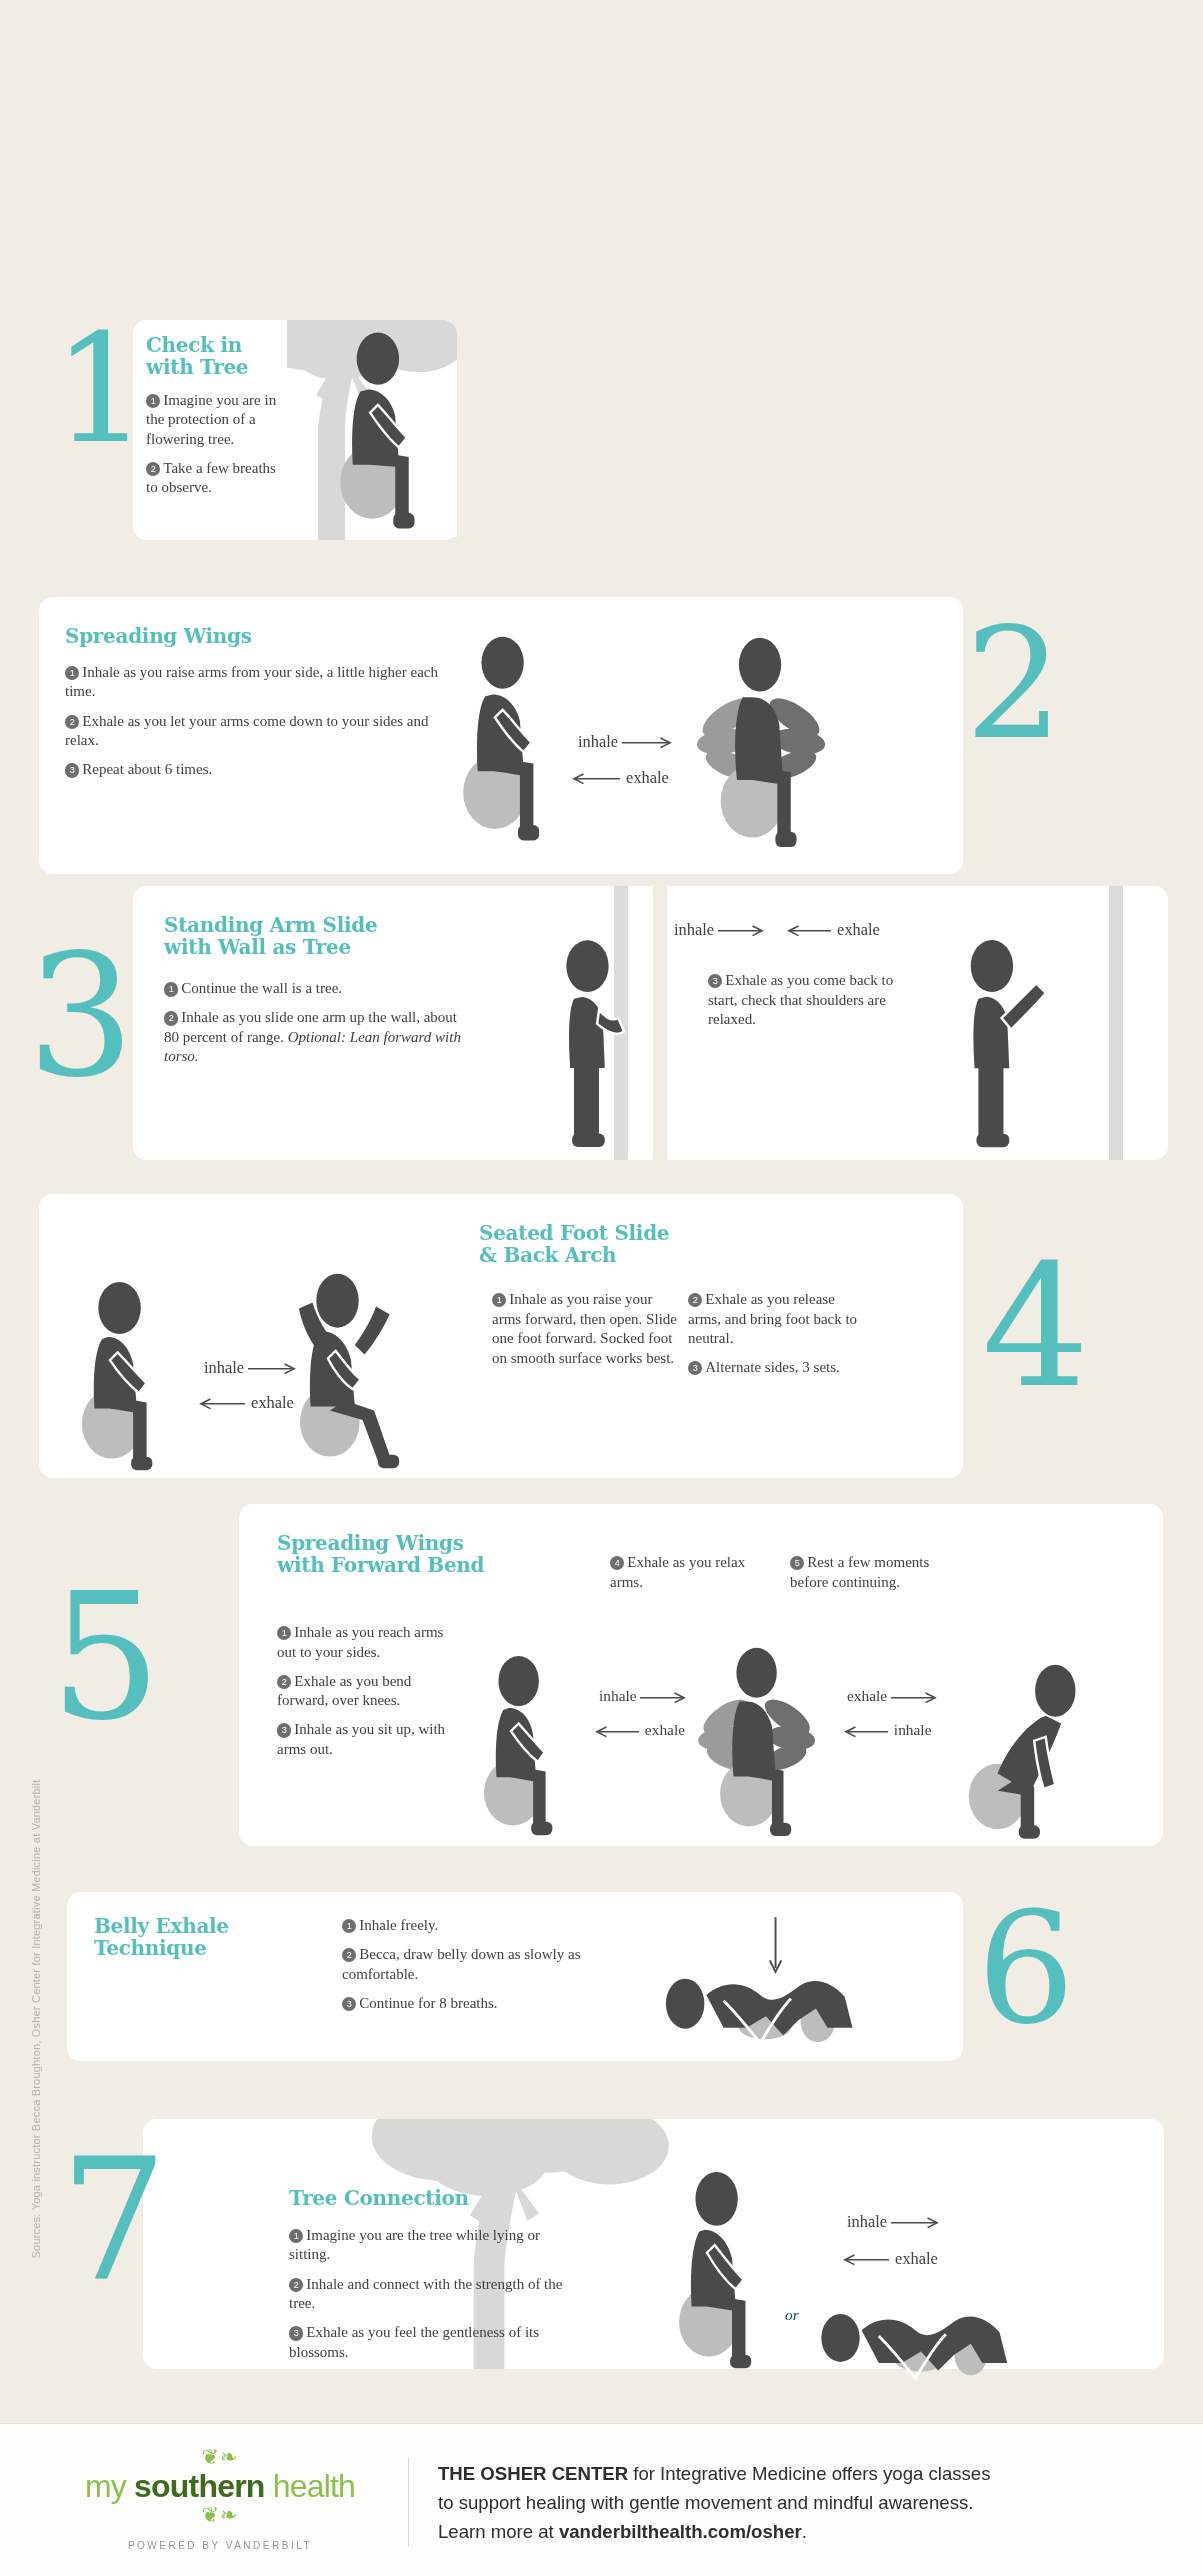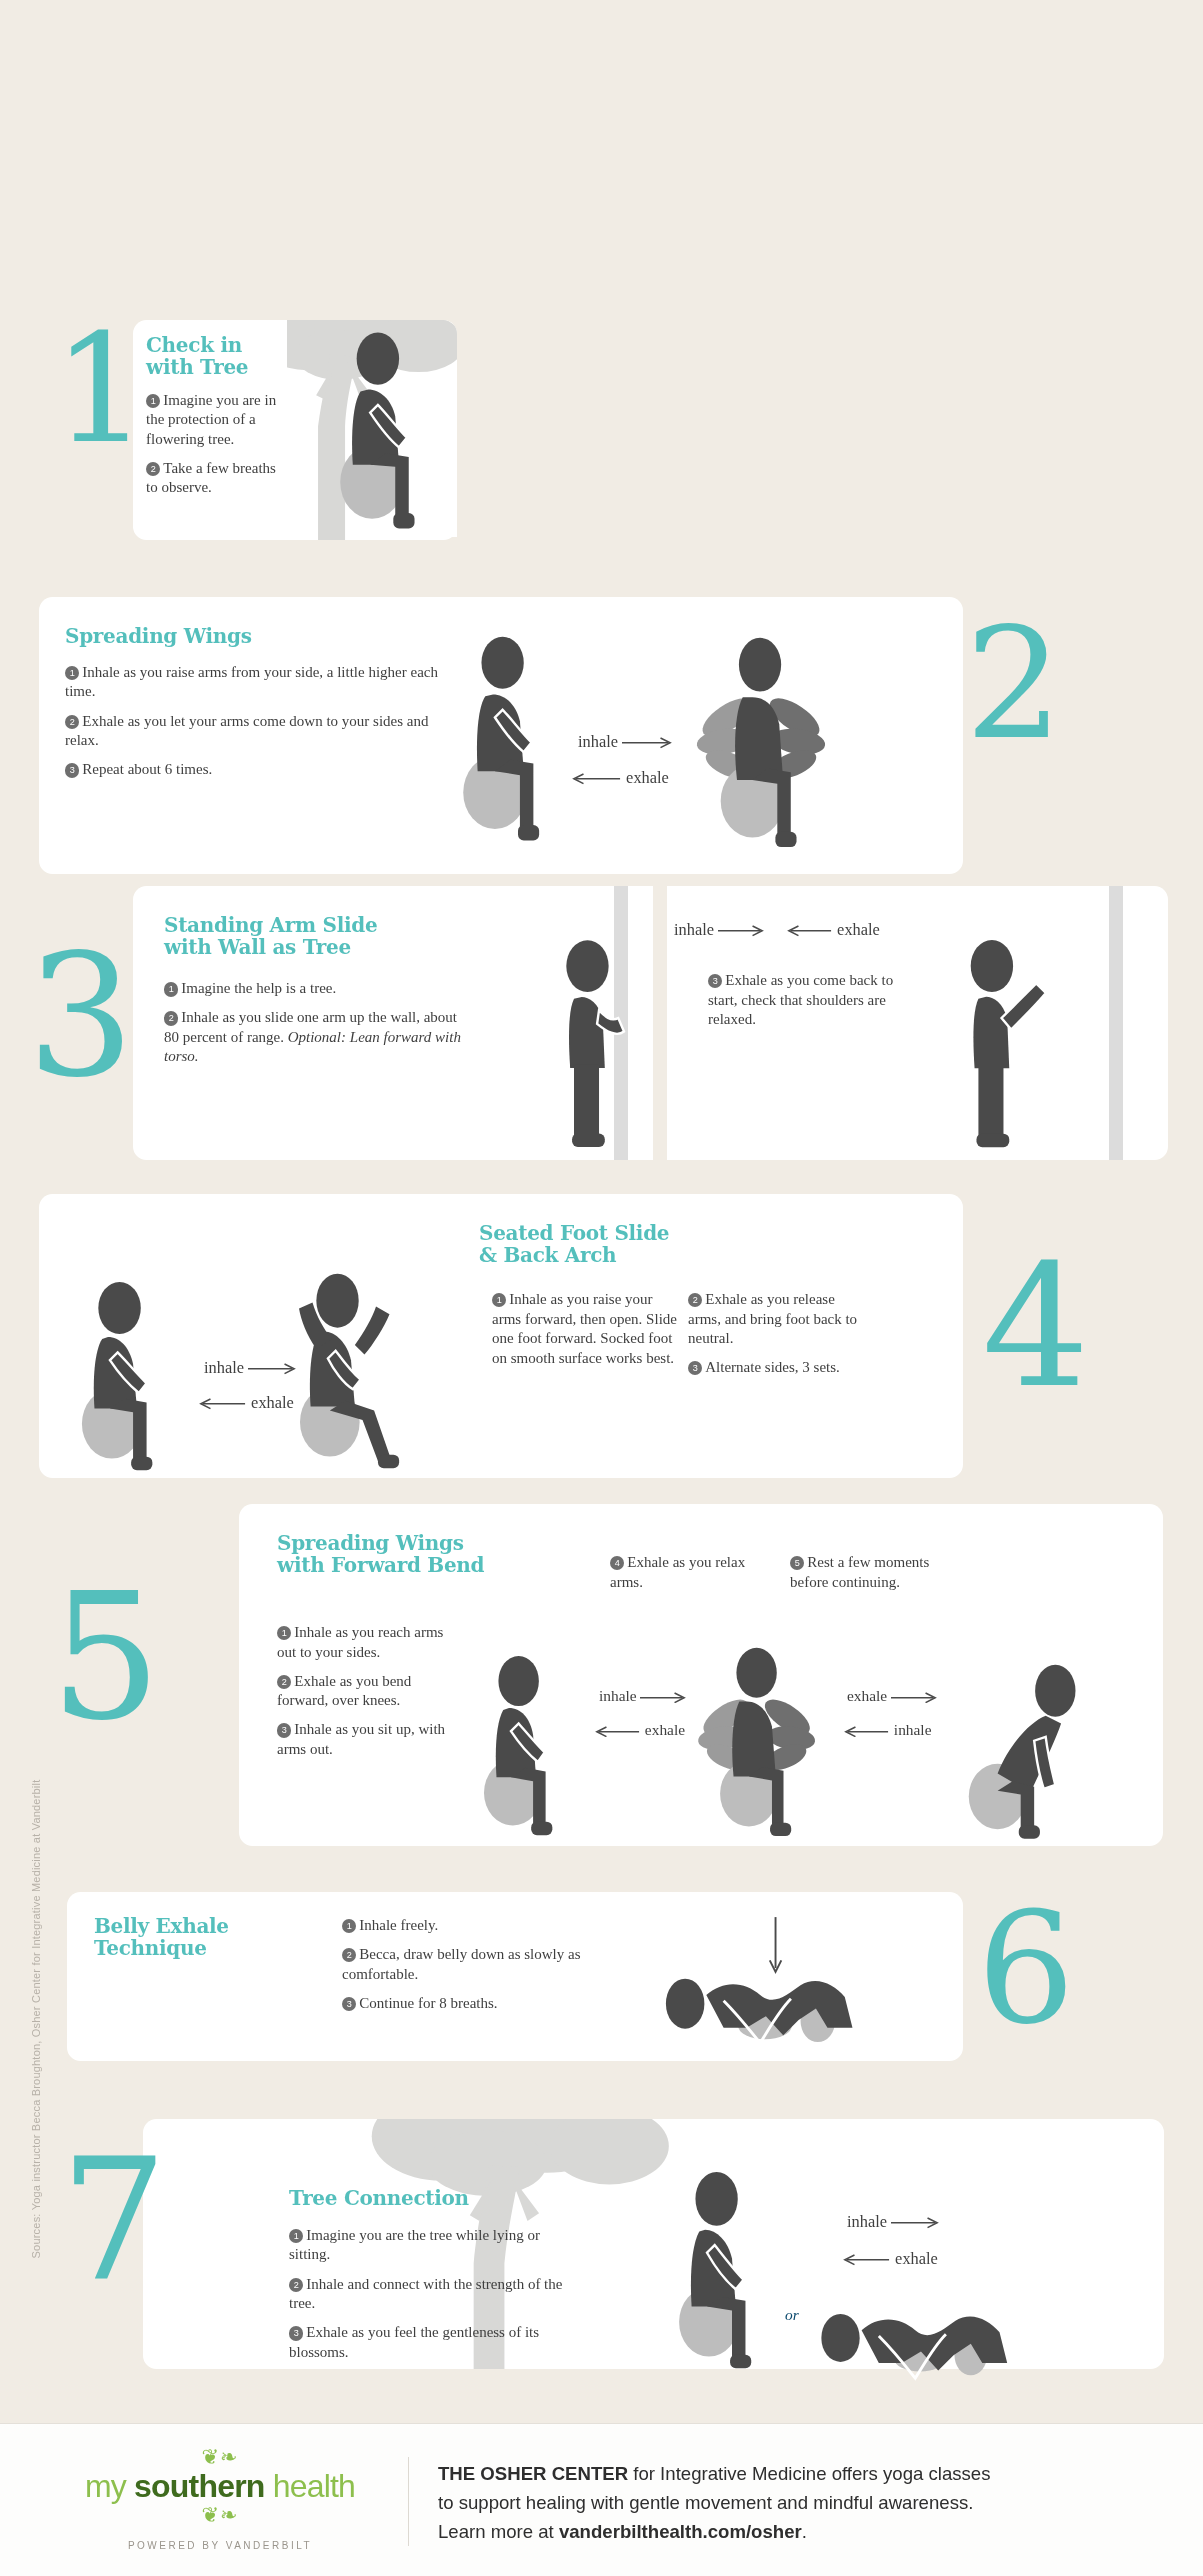--- a/index.html
+++ b/index.html
@@ -230,21 +230,21 @@
     <div style="position:absolute;left:976px;top:0;width:13.5px;height:274px;background:#dcdcdc;"></div>
   </div>
   <div class="bignum" style="left:27px; top:932px; font-size:169px;">3</div>
 
   <div style="position:absolute;left:164px;top:915px;width:299px;">
     <div class="heading" style="font-size:20px;">
       <div>Standing Arm Slide</div>
       <div>with Wall as Tree</div>
     </div>
     <div class="steps" style="margin-top:21px;font-size:15px;">
-      <p><span class="badge">1</span><span>Imagine the help is a tree.</span></p>
+      <p><span class="badge">1</span><span>Continue the wall is a tree.</span></p>
       <p><span class="badge">2</span><span>Inhale as you slide one arm up the wall, about 80 percent of range. </span><span class="ital">Optional: Lean forward with torso.</span></p>
     </div>
   </div>
 
   <svg style="position:absolute;left:549px;top:939px;" width="101" height="212" viewBox="0 0 105 220">
     <ellipse cx="40" cy="28" rx="22" ry="27" fill="#4a4a4a"></ellipse>
     <path d="M26 62 C20 74 20 104 22 134 L58 134 L56 86 C54 68 42 60 34 60 Z" fill="#4a4a4a"></path>
     <path d="M50 88 C60 96 70 102 78 96 L72 82 C64 86 58 80 52 74 Z" fill="#4a4a4a" stroke="#fff" stroke-width="2.5"></path>
     <rect x="26" y="130" width="26" height="82" fill="#4a4a4a"></rect>
     <rect x="24" y="202" width="34" height="14" rx="6" fill="#4a4a4a"></rect>

